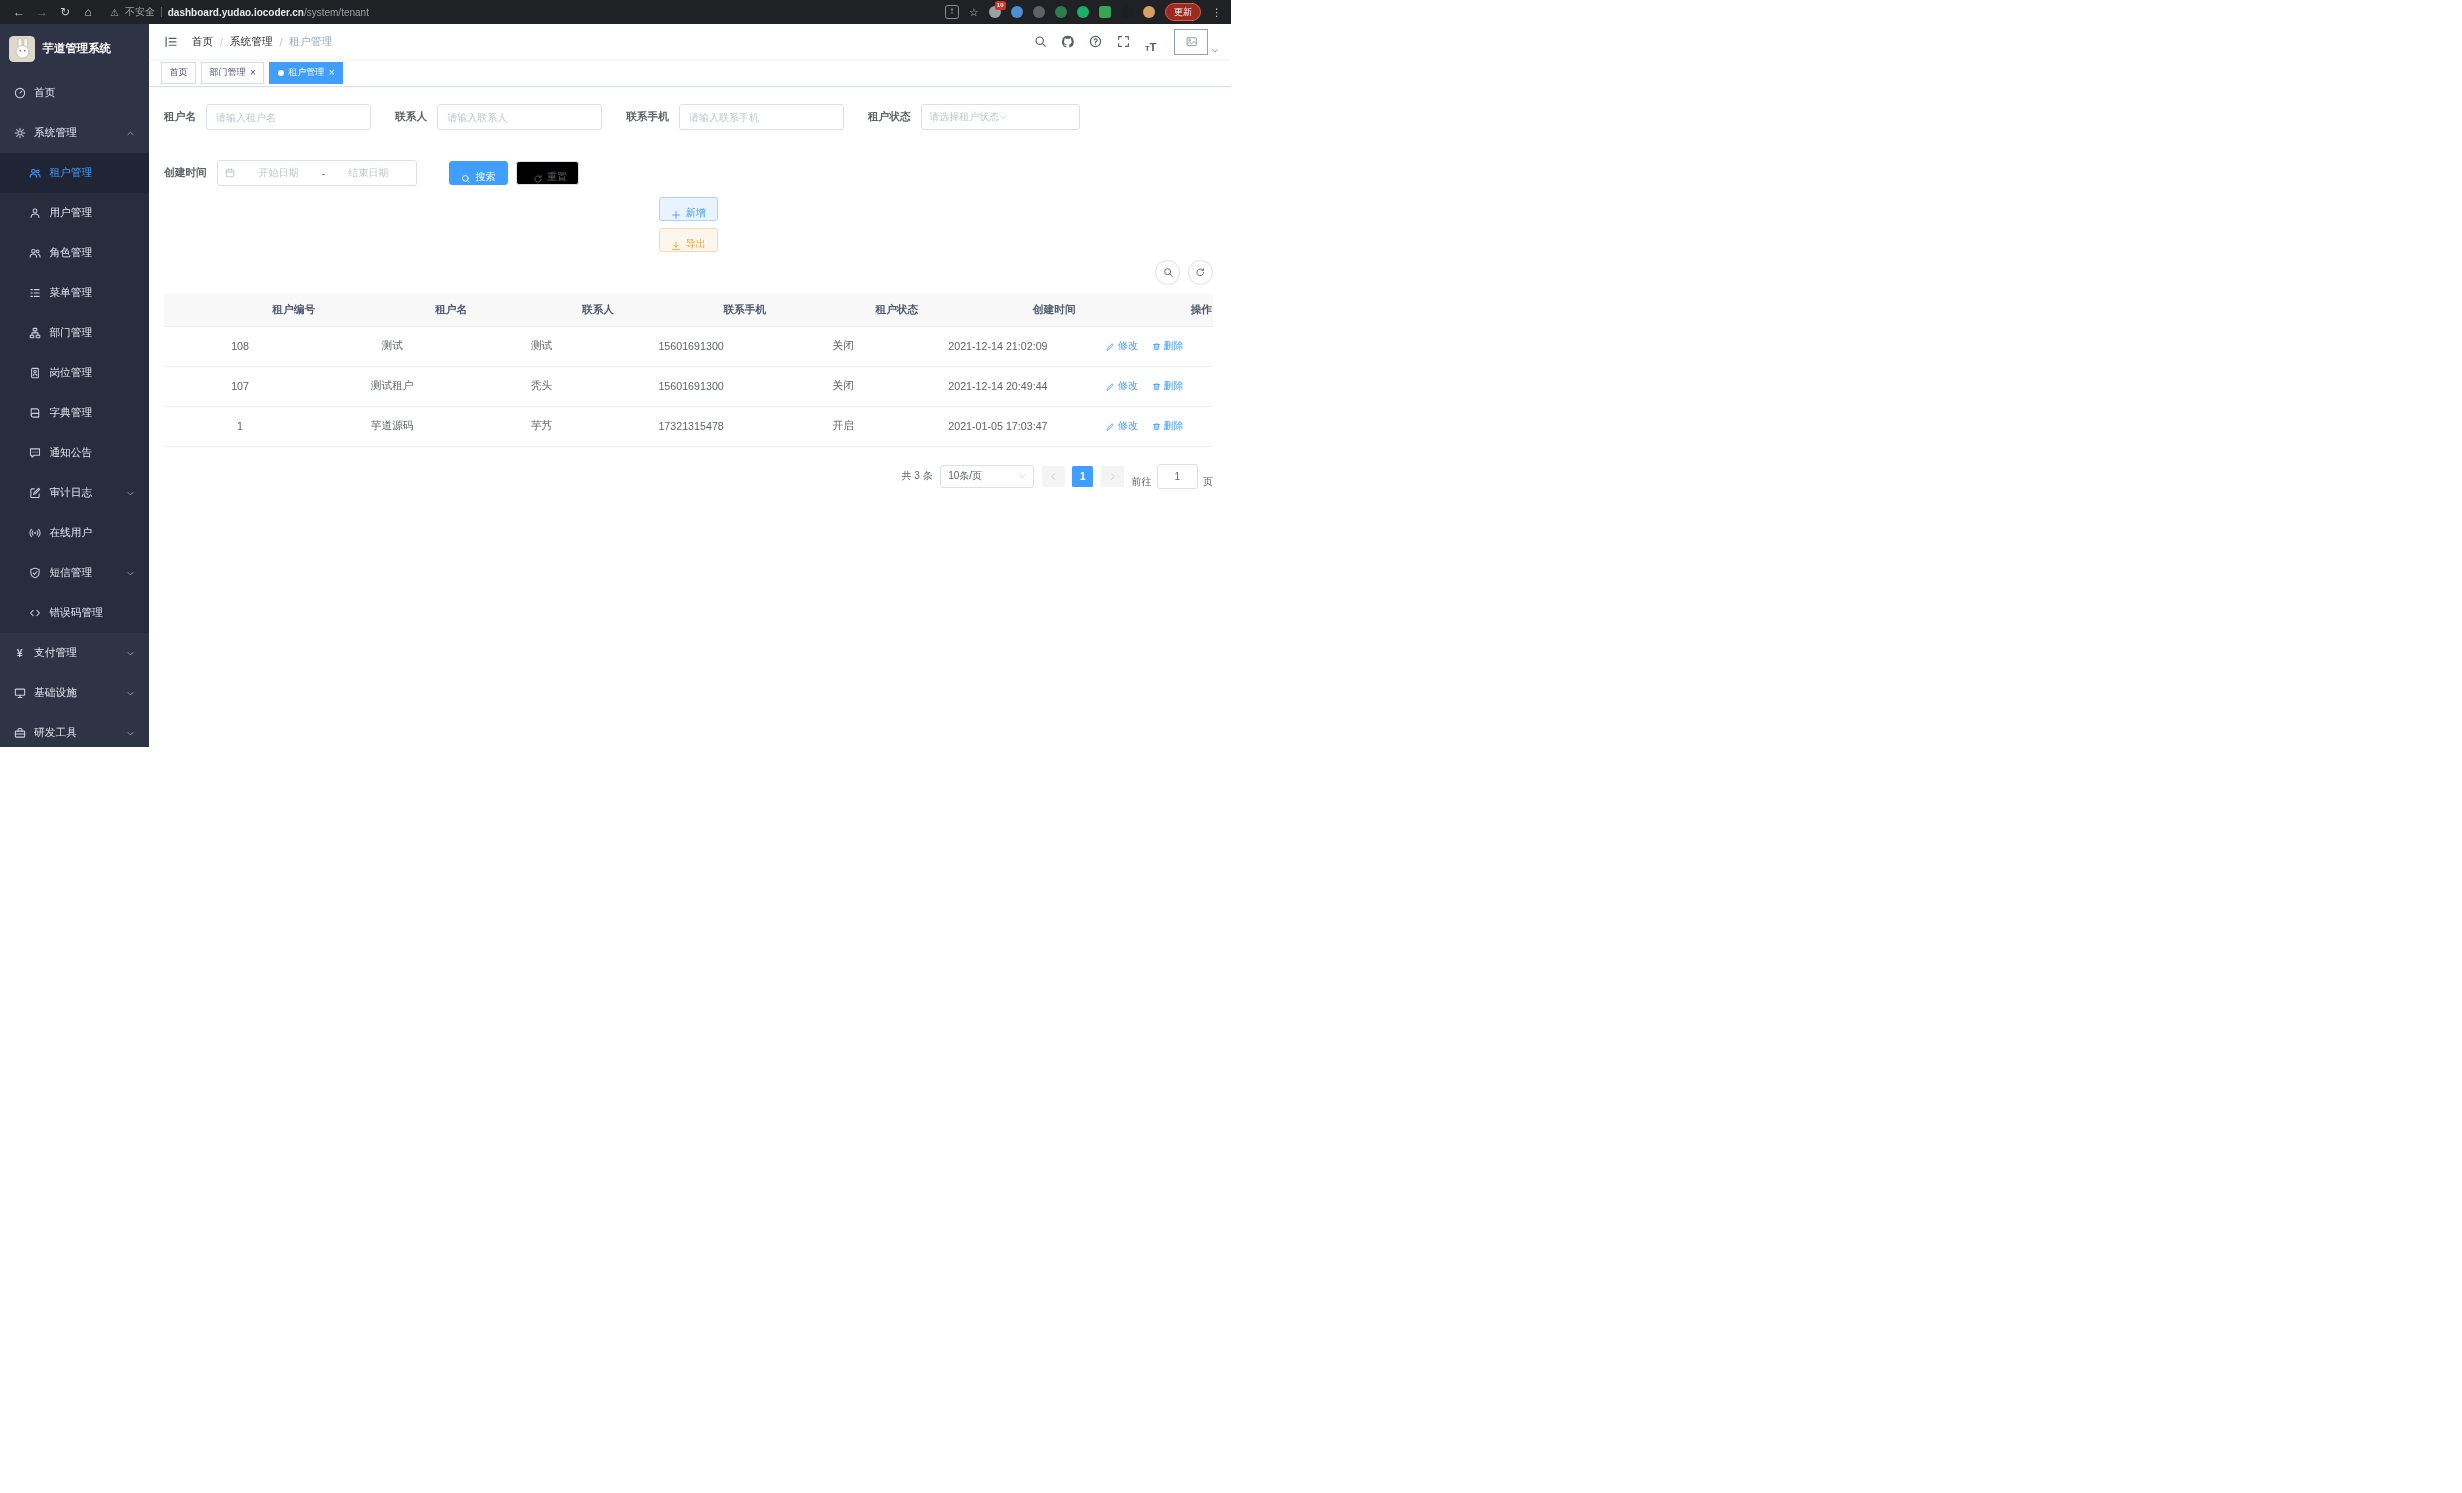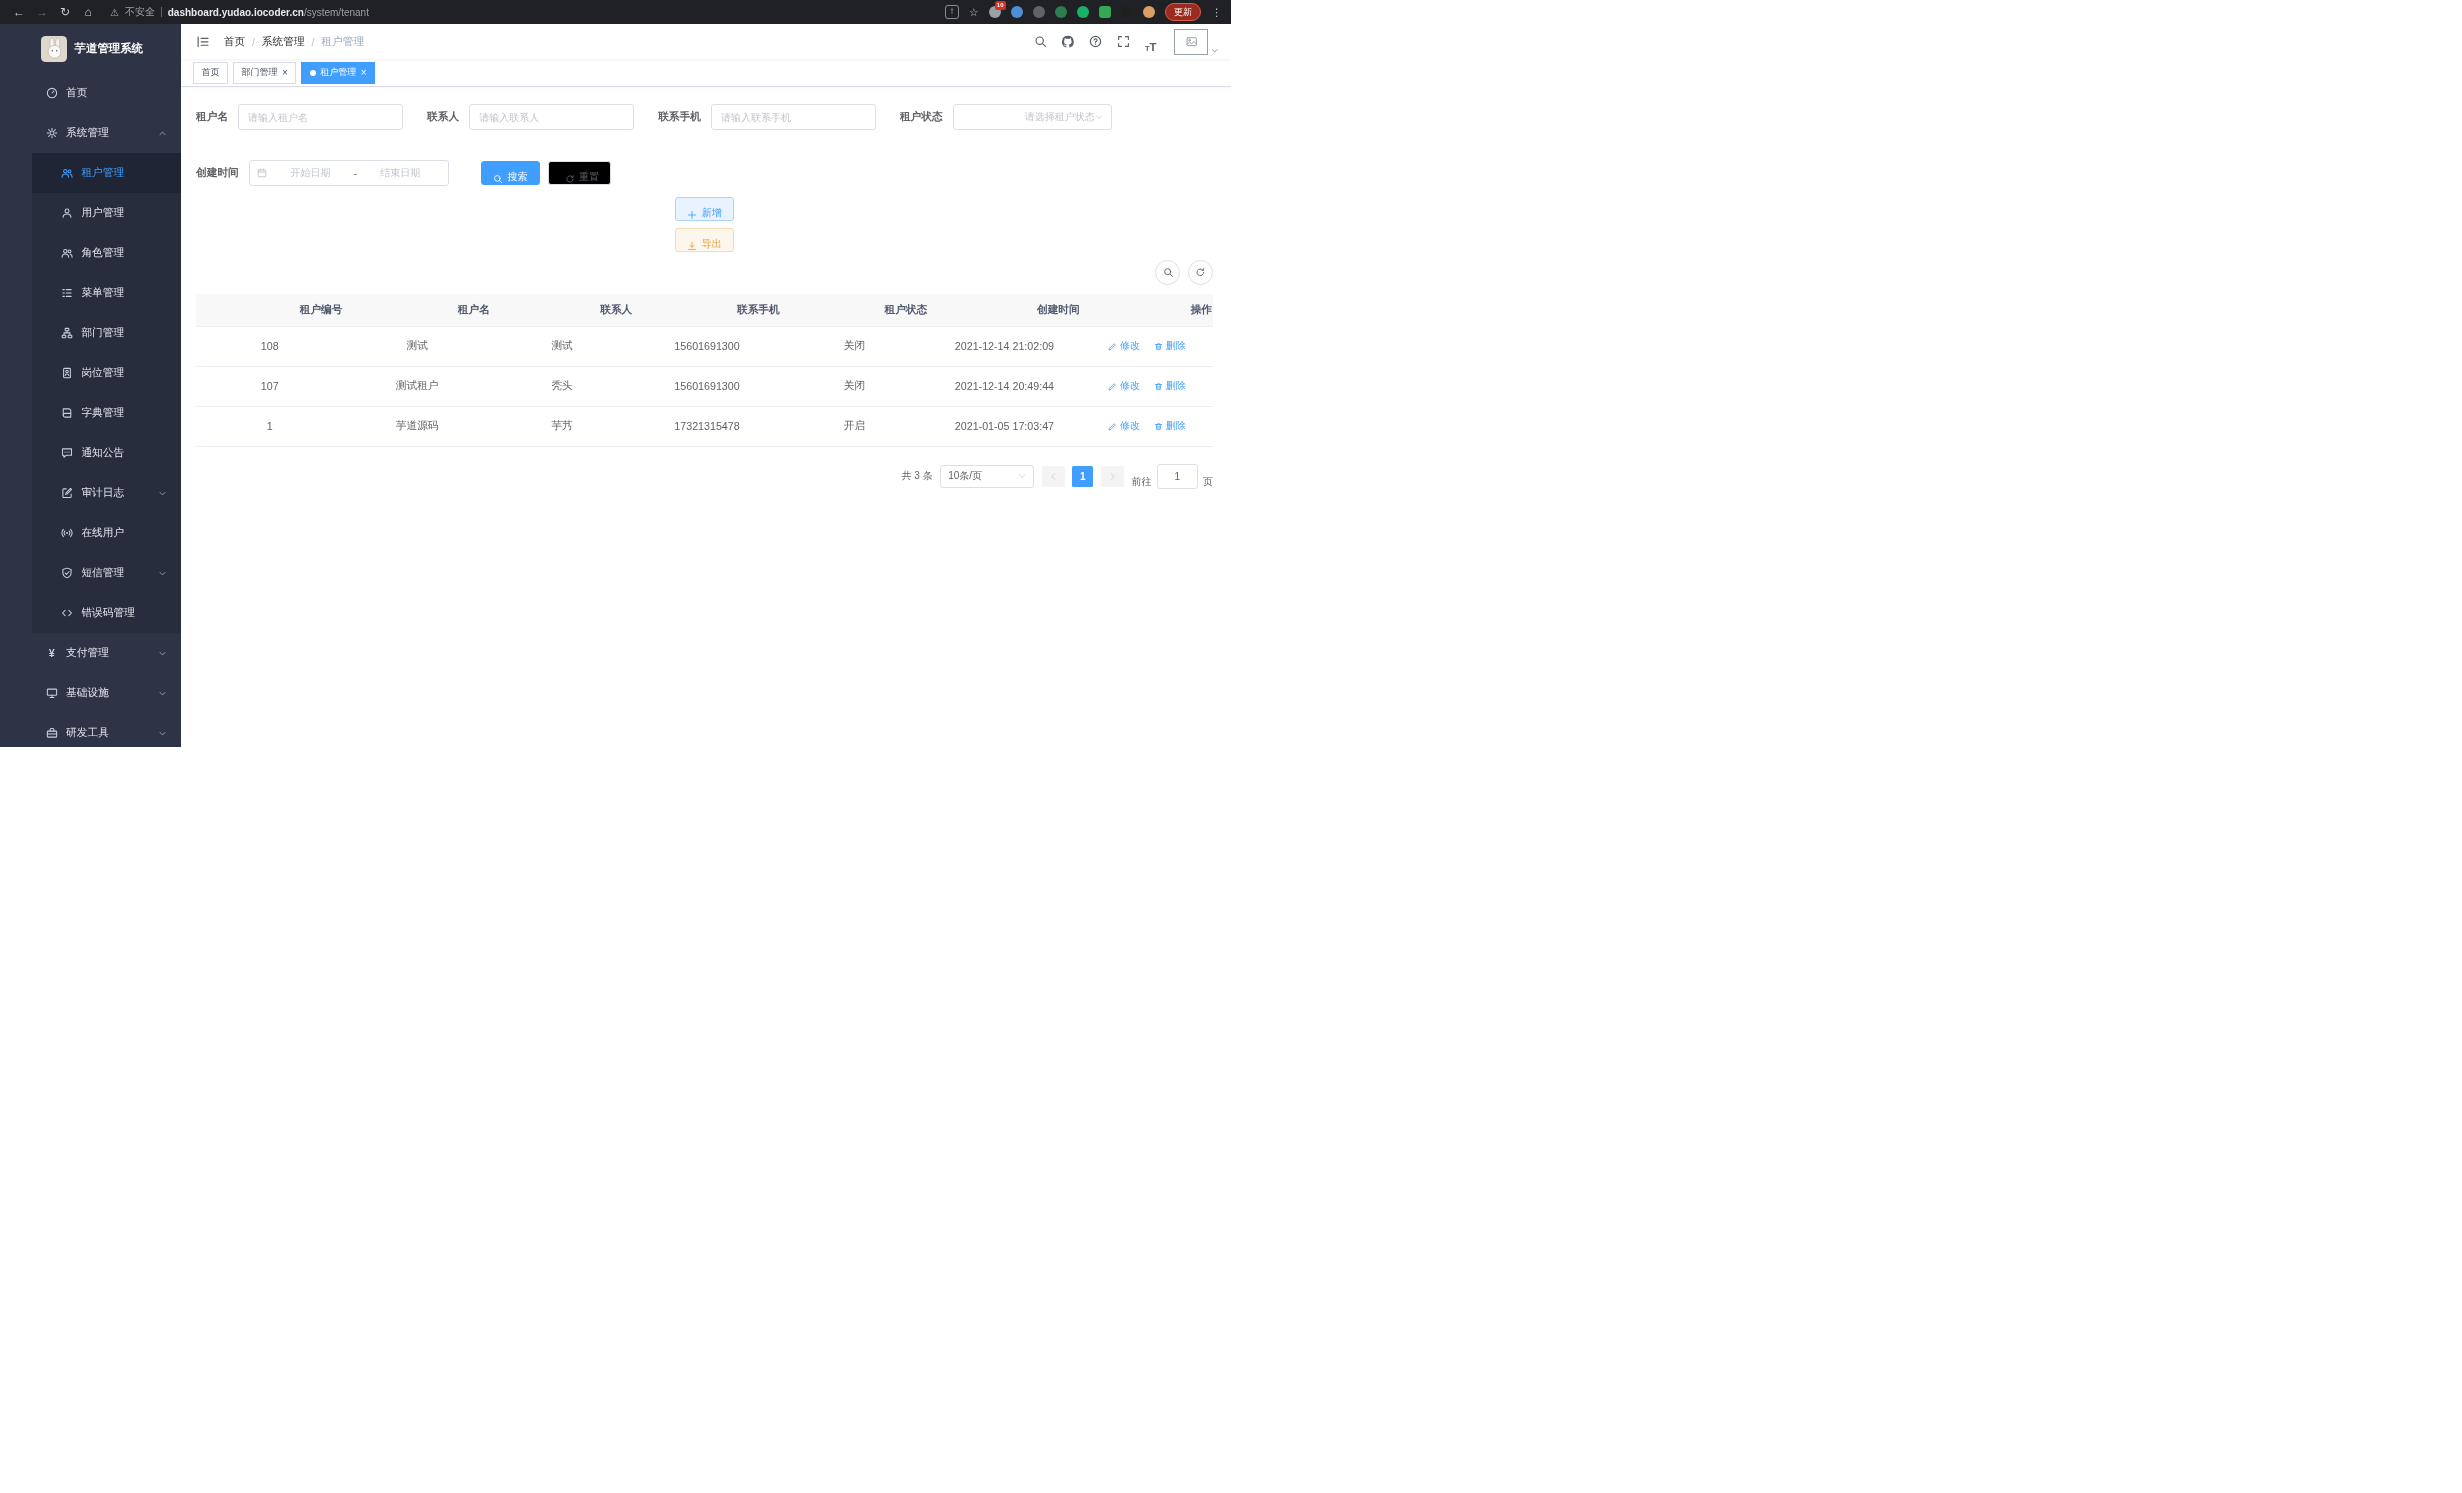--- a/index.html
+++ b/index.html
@@ -20,21 +20,21 @@
   .b-ico{font-size:10.7px;cursor:pointer;}
   .share-ico{font-size:10px;border:0.8px solid #8a8d91;border-radius:3px;width:12px;height:12px;line-height:10.7px;text-align:center;display:inline-block;}
   .ext{width:12px;height:12px;border-radius:50%;position:relative;cursor:pointer;flex-shrink:0;}
   .ext.square{border-radius:3px;}
   .ext-badge{position:absolute;top:-4.6px;right:-5.3px;background:#d93025;color:#fff;font-size:6px;line-height:8.4px;height:8.4px;padding:0 2.3px;border-radius:2.3px;font-weight:700;}
   .update-pill{background:#9c2b1f;border:1.5px solid #e0594a;color:#fff;border-radius:10px;padding:1.5px 8.4px;font-size:9px;cursor:pointer;white-space:nowrap;}
   .kebab{font-size:10.7px;cursor:pointer;}
 
   
   .app{display:flex;height:723px;}
-  .sidebar{width:149px;background:#2e3446;flex-shrink:0;display:flex;flex-direction:column;color:#e3e7ef;overflow:hidden;padding-left:32px;}
+  .sidebar{width:149px;background:#2e3446;flex-shrink:0;display:flex;flex-direction:column;color:#e3e7ef;overflow:hidden;}
   .logo-row{height:49px;display:flex;align-items:center;gap:7.6px;padding:0 9px;flex-shrink:0;}
   .logo-img{width:26px;height:26px;border-radius:4.6px;background:#ded7cc;display:flex;align-items:center;justify-content:center;overflow:hidden;flex-shrink:0;}
   .logo-title{font-size:11.4px;font-weight:700;color:#fff;white-space:nowrap;}
   .menu{flex:1;}
   .menu-item{height:40px;display:flex;align-items:center;gap:8.4px;padding:0 13.7px;cursor:pointer;white-space:nowrap;}
   .menu-item .mi{width:12px;height:12px;flex-shrink:0;color:#c8cfdd;}
   .menu-item .chev{margin-left:auto;width:9px;height:9px;color:#aab2c4;}
   .submenu .menu-item{padding-left:29px;background:#272d3d;}
   .menu-item.active{background:#1f2534;color:#409eff;}
   .menu-item.active .mi{color:#409eff;}
@@ -63,21 +63,21 @@
   .tag .dot{width:6px;height:6px;border-radius:50%;background:#fff;}
   .tag .close{font-size:10px;line-height:1;}
 
   
   .content{flex:1;padding:17px 18px 0 15px;overflow:hidden;}
   .filter-form{display:flex;flex-wrap:wrap;align-items:center;row-gap:15px;}
   .f-item{display:flex;align-items:center;margin-right:24px;}
   .f-label{font-weight:700;color:#606266;margin-right:10px;white-space:nowrap;}
   .f-input{width:145px;height:24px;border:0.8px solid #dcdfe6;border-radius:3px;padding:0 9px;font-size:10px;color:#606266;font-family:inherit;outline:none;}
   .f-input::placeholder{color:#c0c4cc;}
-  .f-select{width:142px;height:24px;border:0.8px solid #dcdfe6;border-radius:3px;display:flex;align-items:center;justify-content:flex-end;padding:0 7.6px;color:#c0c4cc;font-size:10px;cursor:pointer;}
+  .f-select{width:142px;height:24px;border:0.8px solid #dcdfe6;border-radius:3px;display:flex;align-items:center;justify-content:flex-start;padding:0 7.6px;color:#c0c4cc;font-size:10px;cursor:pointer;}
   .f-select .caret{color:#c0c4cc;}
   .date-range{width:183px;height:24px;border:0.8px solid #dcdfe6;border-radius:3px;display:flex;align-items:center;padding:0 7.6px;gap:3px;color:#c0c4cc;font-size:10px;cursor:pointer;}
   .date-range .cal{color:#c0c4cc;flex-shrink:0;}
   .date-range .ph{flex:1;text-align:center;}
   .date-range .sep{color:#606266;}
 
   .btn{height:24px;border-radius:3px;display:inline-flex;align-items:flex-end;gap:4.6px;padding:0 11.4px;font-size:10px;cursor:pointer;border:0.8px solid transparent;font-family:inherit;white-space:nowrap;}
   .btn-search{background:#409eff;border-color:#409eff;color:#fff;margin-left:7.6px;}
   .btn-reset{background:#000000;border-color:#dcdfe6;color:#606266;margin-left:7.6px;padding-left:16px;}
   .btn-add{background:#e8f3ff;border-color:#a9d4ff;color:#409eff;}

